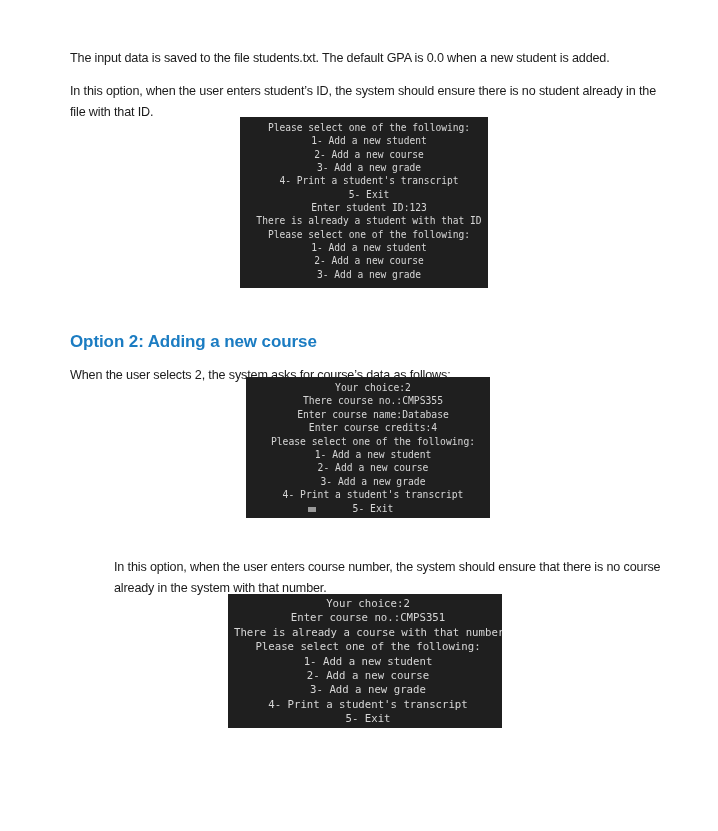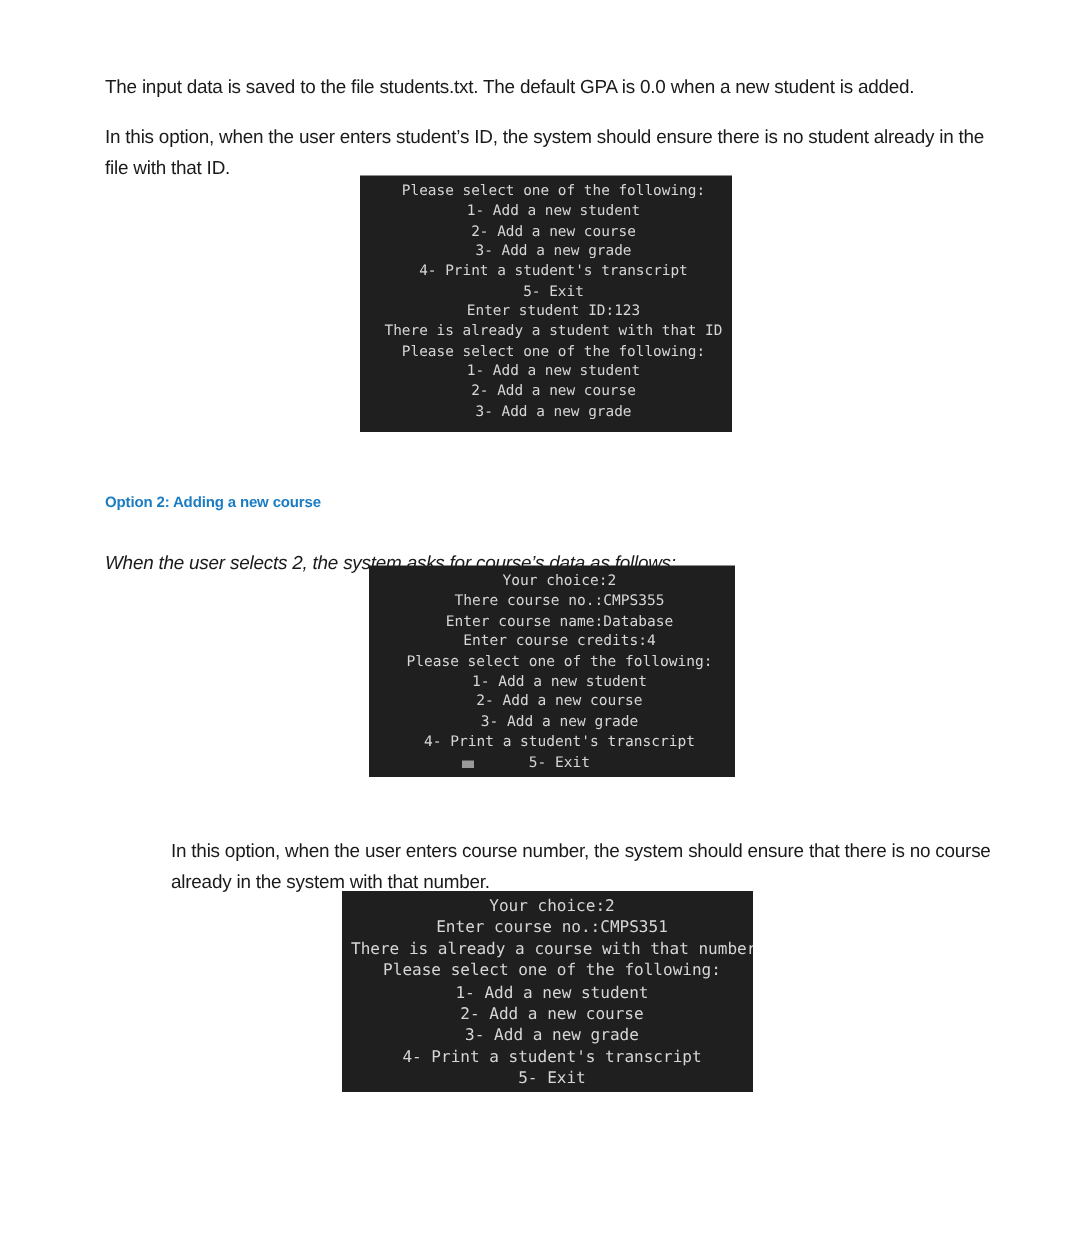--- a/index.html
+++ b/index.html
@@ -36,21 +36,21 @@
   }
   #para-1 { top: 35px; }
   #para-2 { top: 68px; }
   #para-3 { top: 544px; margin-left: 44px; }
 
   
   .heading {
     position: absolute;
     left: 70px;
     width: 590px;
-    font-size: 10px;
+    font-size: 17px;
     font-weight: bold;
     color: #1b7cc2;
     letter-spacing: -0.1px;
     line-height: 20px;
   }
   #heading-option2 { top: 318px; }
 
   
   .terminal {
     position: absolute;
@@ -121,21 +121,21 @@
     <div class="tline">Enter student ID:123</div>
     <div class="tline">There is already a student with that ID</div>
     <div class="tline">Please select one of the following:</div>
     <div class="tline">1- Add a new student</div>
     <div class="tline">2- Add a new course</div>
     <div class="tline">3- Add a new grade</div>
   </div>
 
   <h2 class="heading" id="heading-option2">Option 2: Adding a new course</h2>
 
-  <p class="para" style="top:352px;font-style:italic;">When the user selects 2, the system asks for course’s data as follows:</p>
+  <p class="para" style="top:352px;">When the user selects 2, the system asks for course’s data as follows:</p>
 
   <div class="terminal" id="terminal-2">
     <div class="tline">Your choice:2</div>
     <div class="tline">There course no.:CMPS355</div>
     <div class="tline">Enter course name:Database</div>
     <div class="tline">Enter course credits:4</div>
     <div class="tline">Please select one of the following:</div>
     <div class="tline">1- Add a new student</div>
     <div class="tline">2- Add a new course</div>
     <div class="tline">3- Add a new grade</div>

